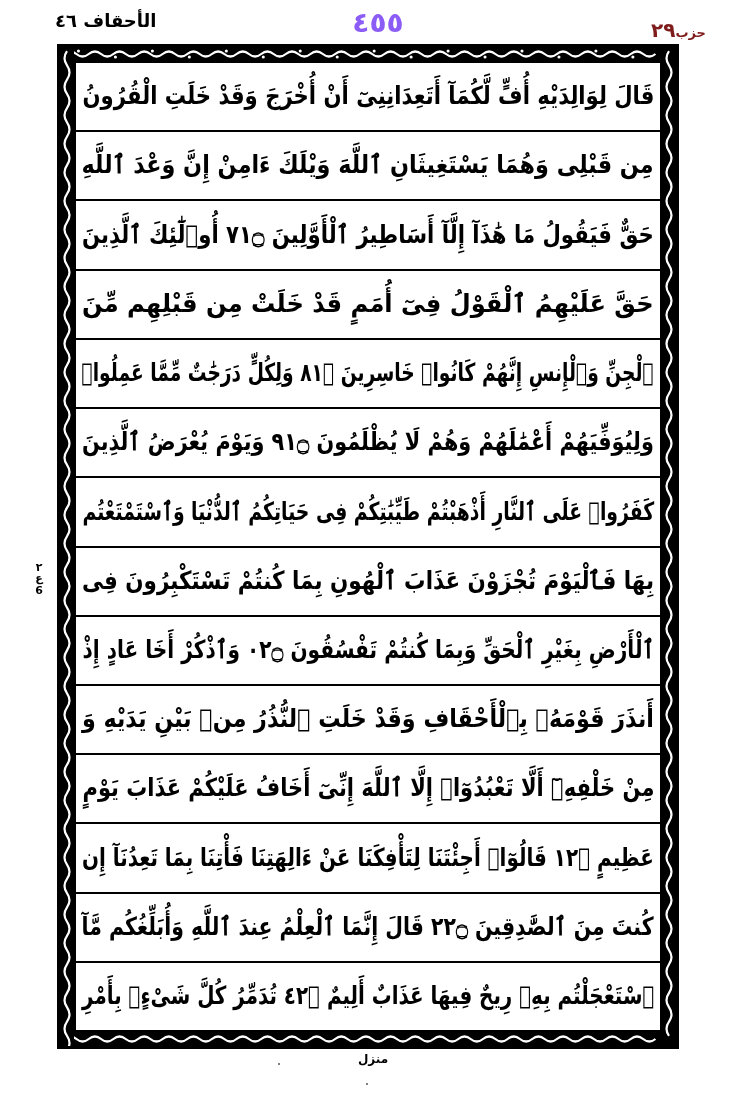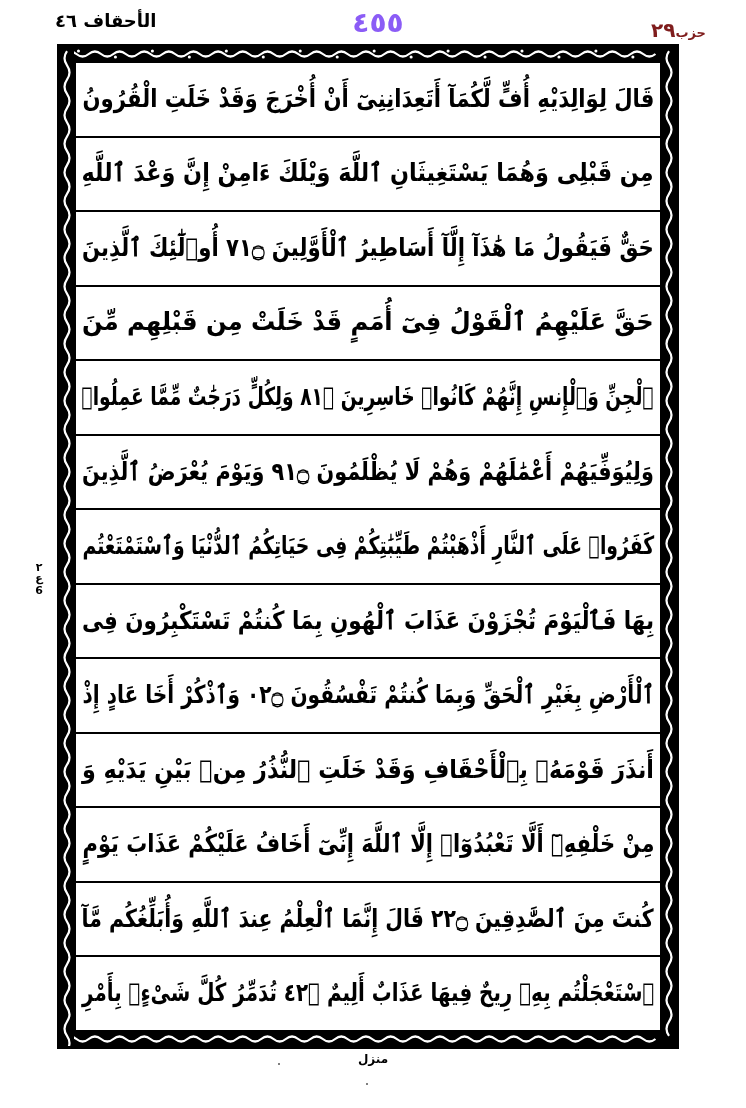--- a/index.html
+++ b/index.html
@@ -228,20 +228,23 @@
         <div class="line">
             <span class="ar" style="transform: scaleX(0.804501); transform-origin: center center;">ٱلْأَرْضِ بِغَيْرِ ٱلْحَقِّ وَبِمَا كُنتُمْ تَفْسُقُونَ ۝٢٠ وَٱذْكُرْ أَخَا عَادٍ إِذْ</span>
           </div>
         <div class="line">
             <span class="ar" style="transform: scaleX(0.888199); transform-origin: center center;">أَنذَرَ قَوْمَهُۥ بِٱلْأَحْقَافِ وَقَدْ خَلَتِ ٱلنُّذُرُ مِنۢ بَيْنِ يَدَيْهِ وَ</span>
           </div>
         <div class="line">
             <span class="ar" style="transform: scaleX(0.839941); transform-origin: center center;">مِنْ خَلْفِهِۦٓ أَلَّا تَعْبُدُوٓا۟ إِلَّا ٱللَّهَ إِنِّىٓ أَخَافُ عَلَيْكُمْ عَذَابَ يَوْمٍ</span>
           </div>
         <div class="line">
+            <span class="ar" style="transform: scaleX(0.796657); transform-origin: center center;">عَظِيمٍ ۝٢١ قَالُوٓا۟ أَجِئْتَنَا لِتَأْفِكَنَا عَنْ ءَالِهَتِنَا فَأْتِنَا بِمَا تَعِدُنَآ إِن</span>
+          </div>
+        <div class="line">
             <span class="ar" style="transform: scaleX(0.815977); transform-origin: center center;">كُنتَ مِنَ ٱلصَّٰدِقِينَ ۝٢٢ قَالَ إِنَّمَا ٱلْعِلْمُ عِندَ ٱللَّهِ وَأُبَلِّغُكُم مَّآ</span>
           </div>
         <div class="line">
             <span class="ar" style="transform: scaleX(0.794444); transform-origin: center center;">ٱسْتَعْجَلْتُم بِهِۦ رِيحٌ فِيهَا عَذَابٌ أَلِيمٌ ۝٢٤ تُدَمِّرُ كُلَّ شَىْءٍۭ بِأَمْرِ</span>
           </div>
       </div>
     </div>
   </div>
 
   <div class="ruku">

